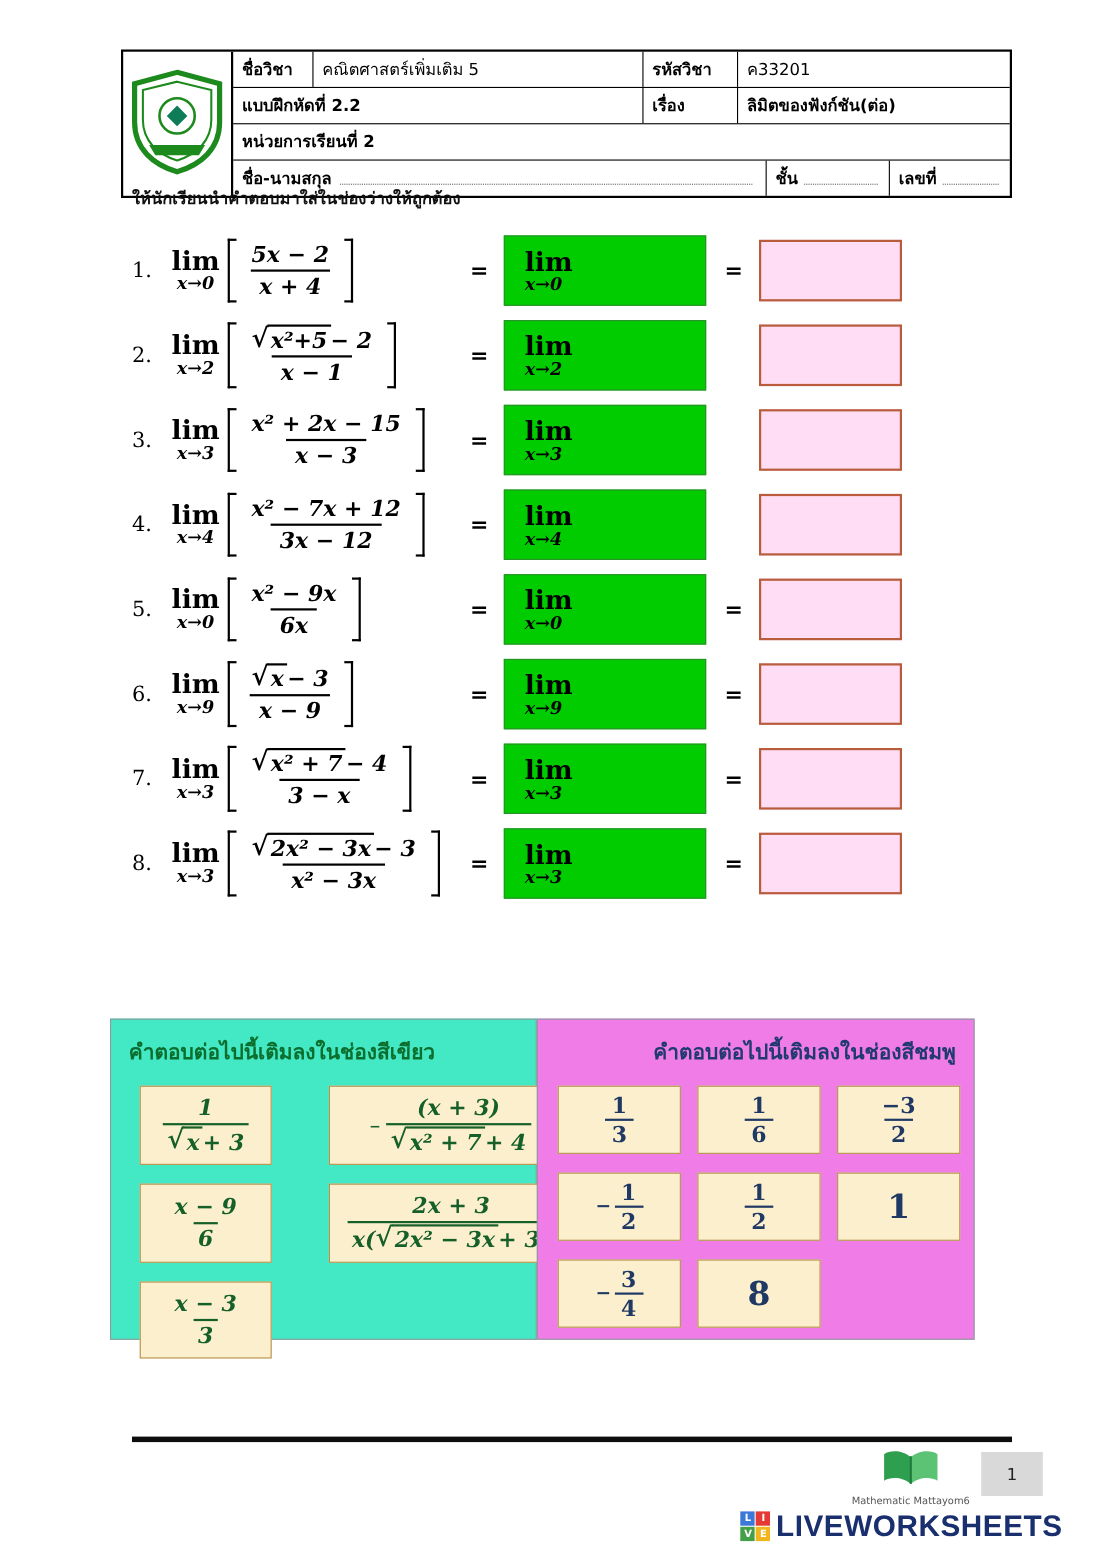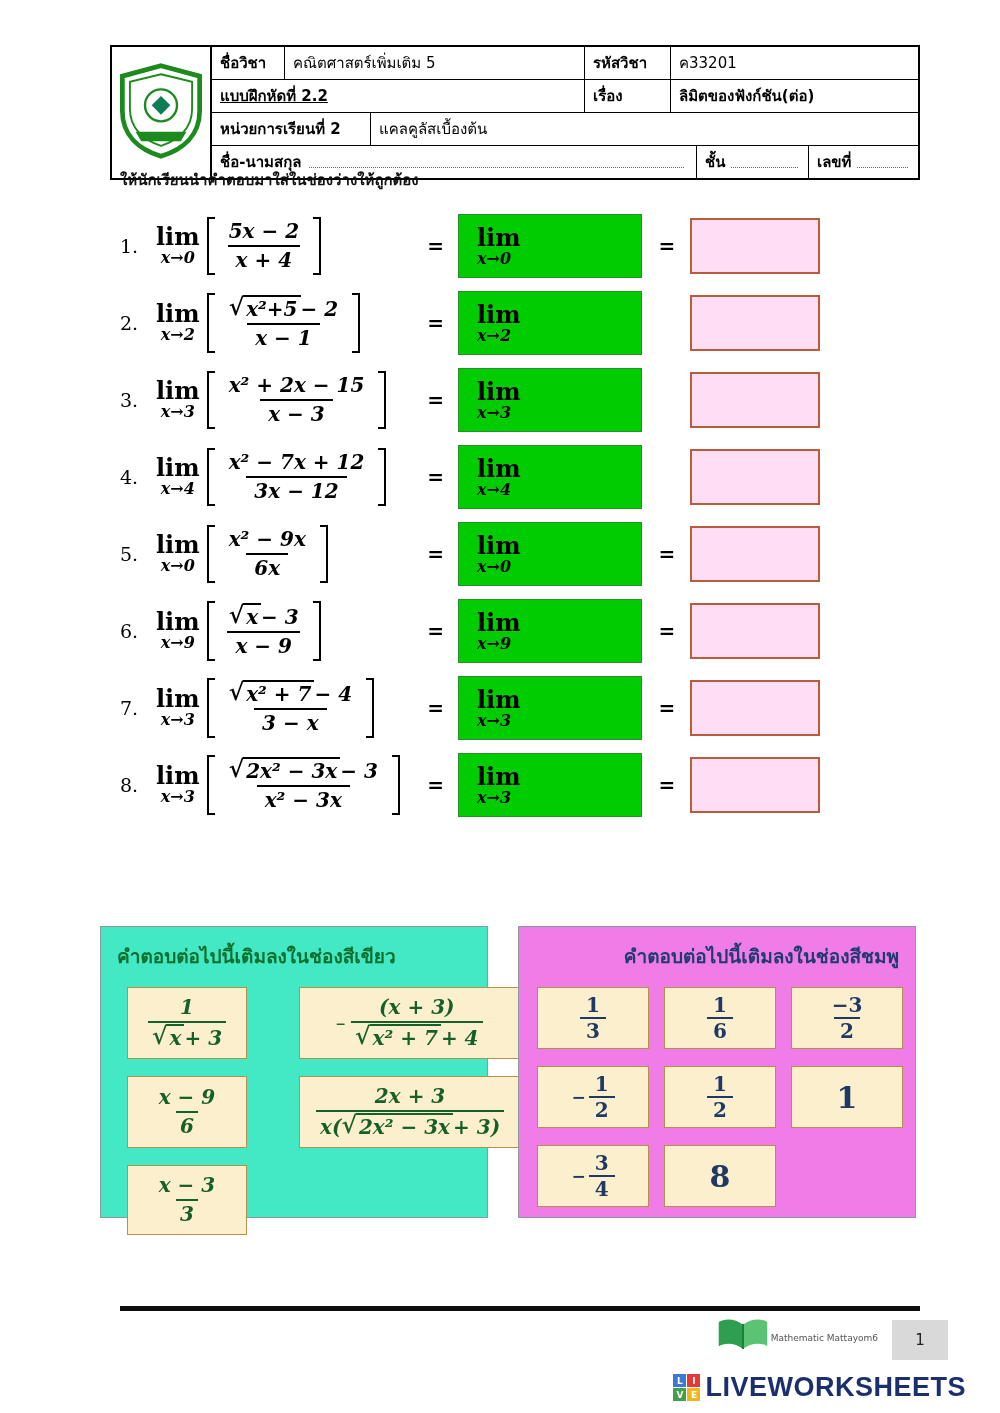--- a/index.html
+++ b/index.html
@@ -9,21 +9,21 @@
   
   .header { position:absolute; left:110px; top:45px; width:810px; display:flex; border:2px solid #000; background:#fff; }
   .logo-cell { width:100px; border-right:2px solid #000; display:flex; align-items:center; justify-content:center; }
   .hrows { flex:1; display:flex; flex-direction:column; }
   .hrow { display:flex; align-items:stretch; border-top:1.5px solid #000; }
   .hrow:first-child { border-top:none; }
   .hcell { padding:4px 8px; font-size:15px; display:flex; align-items:center; border-left:1.5px solid #000; }
   .hcell:first-child { border-left:none; }
   .hlabel { font-weight:bold; }
   .w-subj-l { width:72px; } .w-subj-v { width:300px; } .w-code-l { width:86px; } .w-code-v { flex:1; }
-  .w-ex { width:372px;text-decoration:underline; } .w-topic-l { width:86px; } .w-topic-v { flex:1;font-weight:bold; }
+  .w-ex { width:372px; } .w-topic-l { width:86px; } .w-topic-v { flex:1;font-weight:bold; }
   .w-unit-l { width:158px; } .w-unit-v { flex:1; }
   .w-name { flex:1; } .w-class { width:112px; } .w-no { width:110px; }
   .dots { flex:1; border-bottom:1.5px dotted #666; height:14px; margin:0 4px 3px 8px; }
   .dots-sm { flex:1; border-bottom:1.5px dotted #666; height:14px; margin:0 2px 3px 6px; }
 
   
   .instruction { position:absolute; left:120px; top:168px; font-size:15px; font-weight:bold; color:#111; }
 
   
   .problems { position:absolute; left:120px; top:212px; display:flex; flex-direction:column; gap:9px; }
@@ -44,21 +44,21 @@
   .rad { border-top:2px solid #000; padding:0 3px; }
   .eq { font-size:20px; font-weight:600; color:#000; font-family:"DejaVu Serif", serif; }
   .eq1 { margin-left:auto; margin-right:14px; }
   .eq2 { text-align:center; }
   .greenbox { width:184px; height:64px; background:#00cc00; border:1px solid #2a8f2a; display:flex; flex-direction:column; justify-content:center; padding-left:18px; font-family:"DejaVu Serif", serif; color:#000; }
   .glim { font-size:24px; line-height:1.05; font-weight:600; }
   .gsub { font-size:16px; font-style:italic; font-weight:600; line-height:1.1; }
   .pinkbox { width:130px; height:56px; background:#ffddf4; border:2px solid #b85c3c; justify-self:start; }
 
   
-  .answers { position:absolute; left:100px; top:926px; display:flex; gap:30px; }
+  .answers { position:absolute; left:100px; top:926px; display:flex; }
   .pool { border:1px solid #8b9b9b; padding:14px 16px; }
   .pool-title { font-size:19px; font-weight:bold; }
   .green-pool { width:388px; height:292px; background:#43e8c5; }
   .green-pool .pool-title { color:#0b6e2d; }
   .pink-pool { width:398px; height:292px; background:#f07ce8; }
   .pink-pool .pool-title { color:#203a70;text-align:right; }
 
   .gtiles { display:grid; grid-template-columns:repeat(2, max-content); column-gap:52px; row-gap:17px; margin:16px 0 0 10px; }
   .gtile { background:#fcefcd; border:1.5px solid #b3914a; min-width:120px; min-height:48px; display:flex; align-items:center; justify-content:center; padding:4px 14px;
            font-family:"DejaVu Serif", serif; font-style:italic; font-weight:bold; color:#155f28; }
@@ -71,21 +71,21 @@
   .ptiles { display:grid; grid-template-columns:repeat(3, 112px); column-gap:15px; row-gap:17px; margin:16px 0 0 2px; }
   .ptile { background:#fcefcd; border:1.5px solid #b3914a; height:62px; display:flex; align-items:center; justify-content:center;
            font-family:"DejaVu Serif", serif; font-weight:bold; color:#1f3864; font-size:17px; }
   .ptile .fd { border-top:2.5px solid currentColor; }
   .ptile .fn, .ptile .fd { padding:0 6px; line-height:1.2; }
   .ptile .frac { padding:0; }
   .ptile.big { font-size:30px; }
 
   
   .footer-line { position:absolute; left:120px; top:1306px; width:800px; height:5px; background:#0d0d0d; }
-  .brand { position:absolute; left:778px; top:1316px; width:100px; display:flex; flex-direction:row; align-items:center;justify-content:flex-end; }
+  .brand { position:absolute; left:778px; top:1316px; width:100px; display:flex; flex-direction:column; align-items:center; }
   .brand-caption { font-size:9px; color:#555; margin-top:2px; white-space:nowrap; }
   .pagebox { position:absolute; left:892px; top:1320px; width:56px; height:40px; background:#d9d9d9; display:flex; align-items:center; justify-content:center; font-size:15px; color:#222; }
   .lw { position:absolute; right:34px; top:1372px; display:flex; align-items:center; gap:5px; }
   .lw-grid { display:grid; grid-template-columns:13px 13px; grid-auto-rows:13px; gap:1px; }
   .lw-grid span { display:flex; align-items:center; justify-content:center; font-size:9px; font-weight:bold; color:#fff; }
   .sq-l { background:#3b78d8; } .sq-i { background:#e53935; } .sq-v { background:#43a047; } .sq-e { background:#f2b51c; }
   .lw-text { font-size:27px; font-weight:bold; color:#1a2f6e; letter-spacing:0.5px; font-family:"Liberation Sans", sans-serif; }
 </style>
 </head>
 <body>
@@ -111,21 +111,20 @@
         <div class="hcell hlabel w-code-l">รหัสวิชา</div>
         <div class="hcell w-code-v">ค33201</div>
       </div>
       <div class="hrow">
         <div class="hcell hlabel w-ex">แบบฝึกหัดที่ 2.2</div>
         <div class="hcell hlabel w-topic-l">เรื่อง</div>
         <div class="hcell w-topic-v">ลิมิตของฟังก์ชัน(ต่อ)</div>
       </div>
       <div class="hrow">
         <div class="hcell hlabel w-unit-l">หน่วยการเรียนที่  2</div>
-        <div class="hcell w-unit-v">แคลคูลัสเบื้องต้น</div>
       </div>
       <div class="hrow">
         <div class="hcell w-name">
           <span class="hlabel">ชื่อ-นามสกุล</span>
           <span class="dots"></span>
         </div>
         <div class="hcell w-class">
           <span class="hlabel">ชั้น</span>
           <span class="dots-sm"></span>
         </div>

